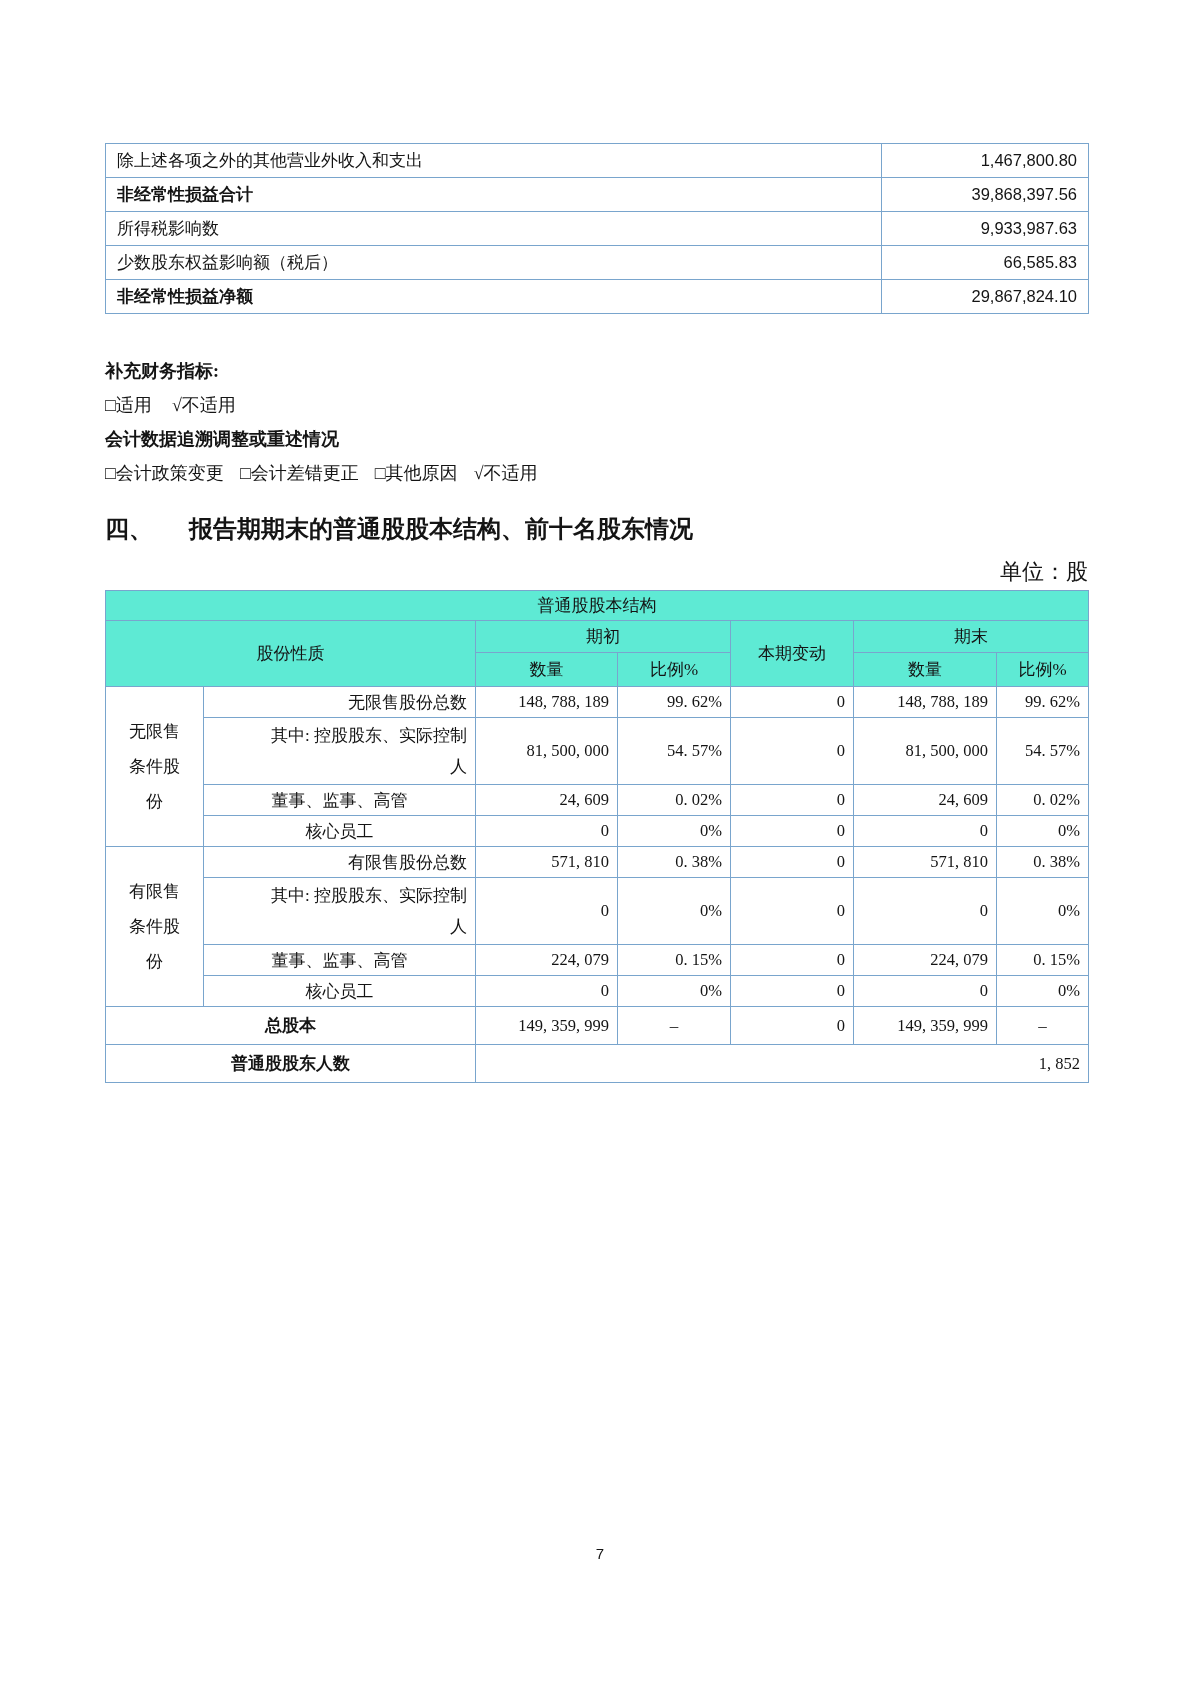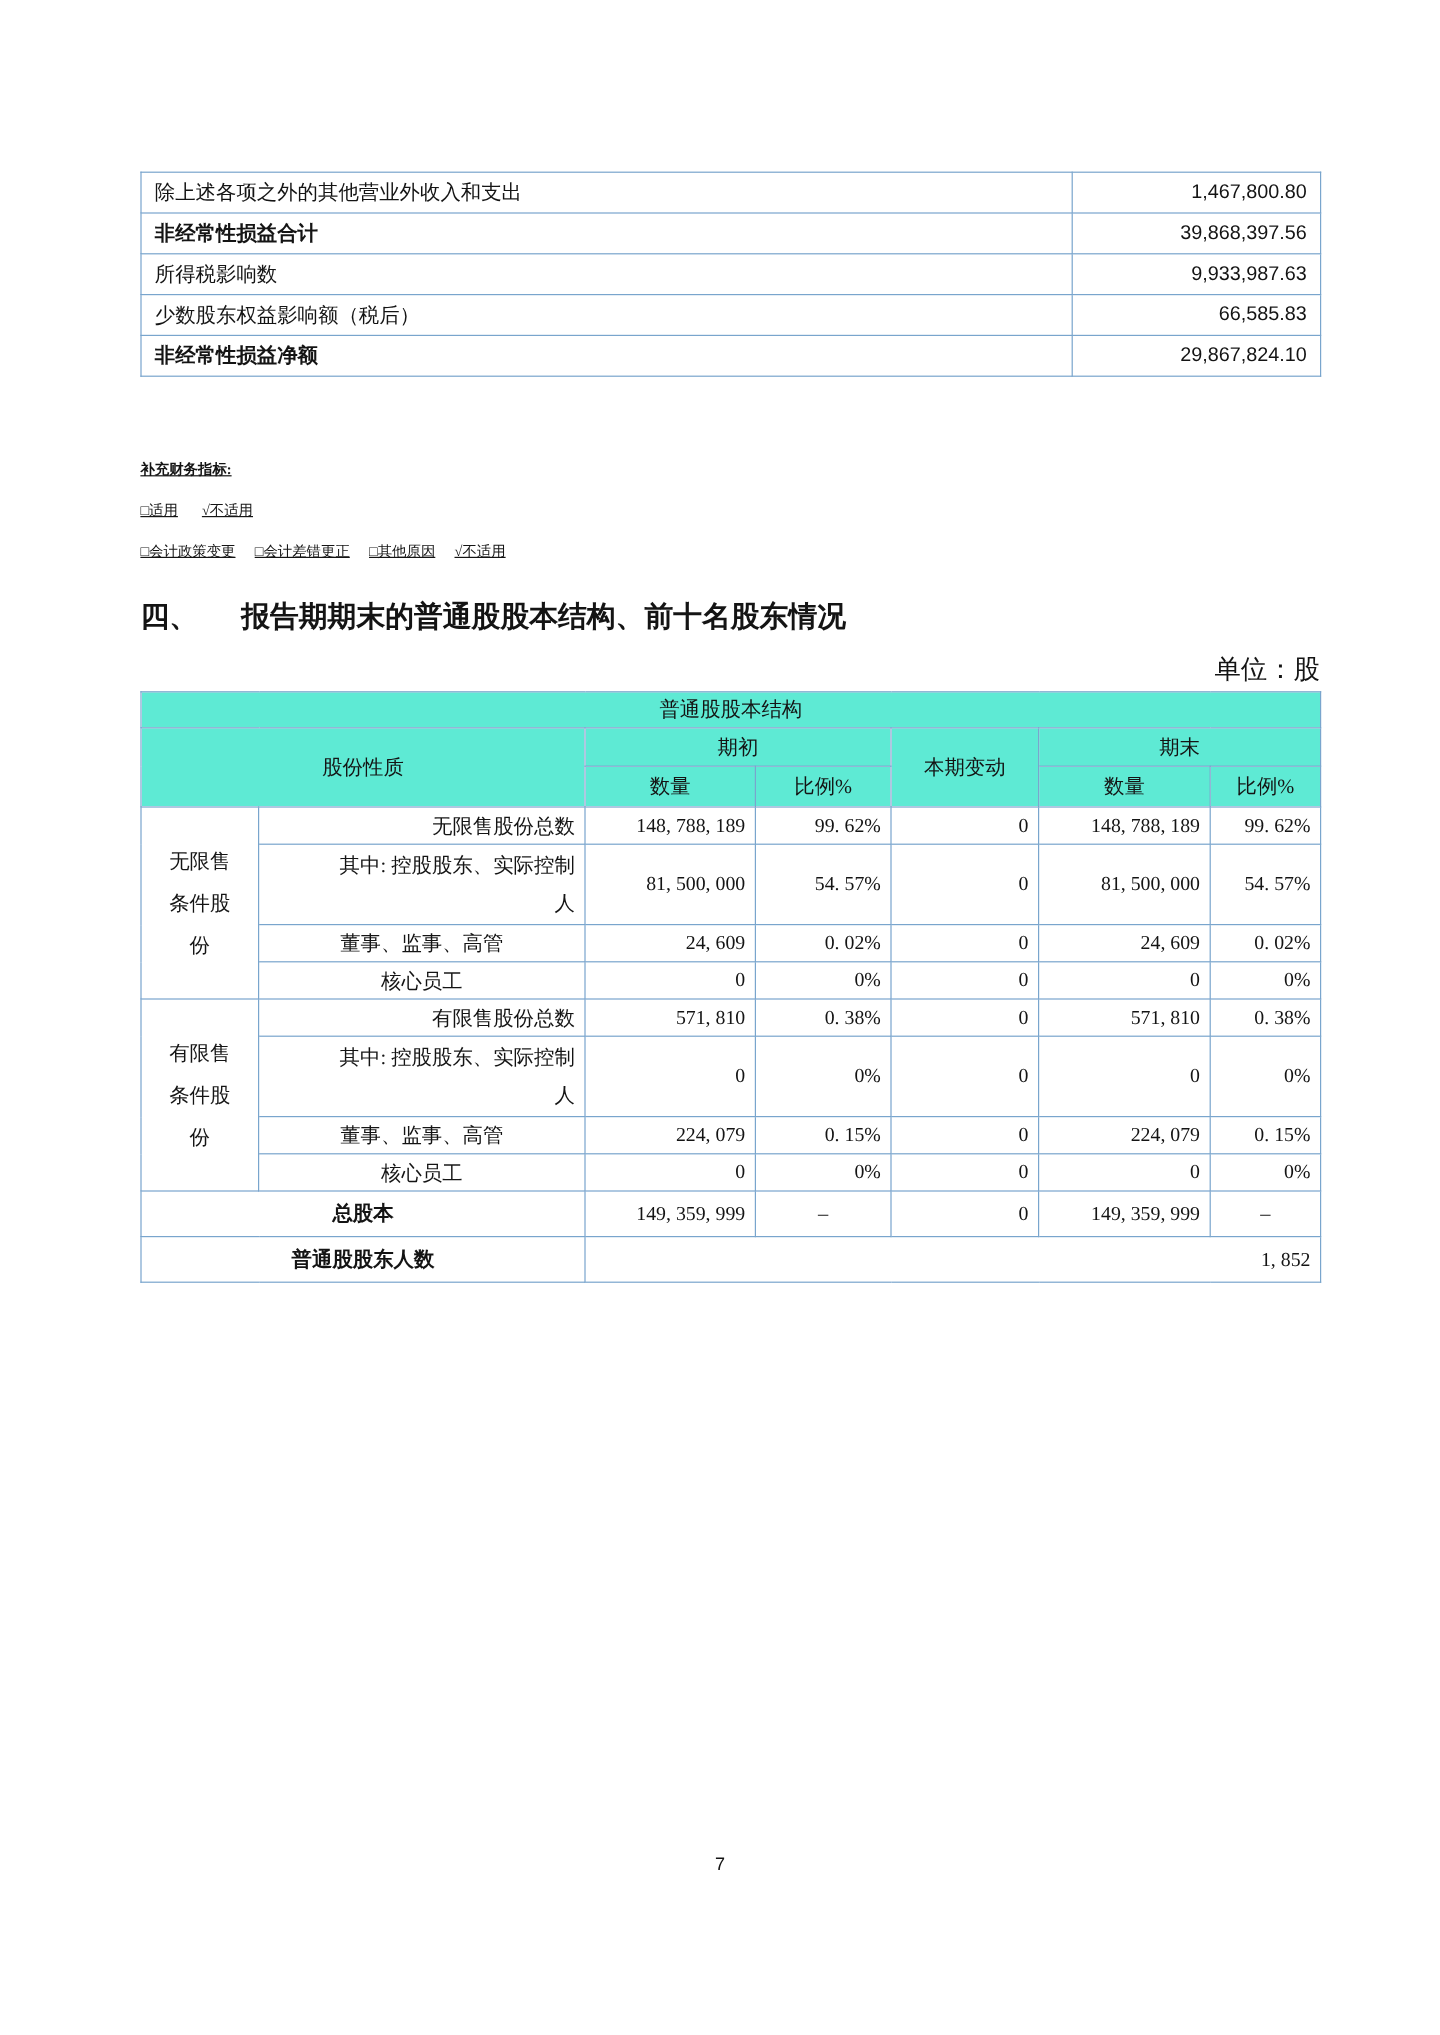--- a/index.html
+++ b/index.html
@@ -2,37 +2,37 @@
 <html><head>
 <meta charset="utf-8">
 <style>
   * { box-sizing: border-box; margin: 0; padding: 0; }
   html, body { background: #ffffff; }
   body {
     width: 1200px; height: 1696px; position: relative;
     font-family: "Liberation Serif", "DejaVu Serif", serif;
     color: #141414;
   }
-  .content { position: absolute; left: 117px; top: 143px; width: 983px; }
+  .content { position: absolute; left: 105px; top: 143px; width: 983px; }
 
   table { border-collapse: collapse; table-layout: fixed; width: 983px; }
   td { border: 1.5px solid #79a5cd; vertical-align: middle; overflow: hidden; }
 
   
   .t1 td { height: 34px; padding: 2px 11px; font-size: 17px; }
   .t1 .lbl { text-align: left; }
   .t1 .lbl-bold { text-align: left; font-weight: bold; }
   .t1 .num {
     text-align: right;
     font-family: "Liberation Sans", "DejaVu Sans", sans-serif;
     font-size: 16.5px;
   }
 
   
-  .supp { margin-top: 60px; font-size: 12px; text-decoration: underline; }
+  .supp { margin-top: 40px; font-size: 18px; }
   .supp p { line-height: 34px; }
   .supp .bold { font-weight: bold; }
   .cbrow { display: flex; gap: 20px; line-height: 34px; }
   .cbrow2 { gap: 16px; }
 
   
   .sec-heading { margin-top: 24px; font-size: 24px; font-weight: bold; line-height: 30px; }
   .sec-heading .sec-num { display: inline-block; width: 84px; }
 
   
@@ -96,20 +96,21 @@
       </tr>
     </tbody>
   </table>
 
   <div class="supp">
     <p class="bold">补充财务指标:</p>
     <div class="cbrow">
       <span>□适用</span>
       <span>√不适用</span>
     </div>
+    <p class="bold">会计数据追溯调整或重述情况</p>
     <div class="cbrow cbrow2">
       <span>□会计政策变更</span>
       <span>□会计差错更正</span>
       <span>□其他原因</span>
       <span>√不适用</span>
     </div>
   </div>
 
   <div class="sec-heading">
     <span class="sec-num">四、</span><span>报告期期末的普通股股本结构、前十名股东情况</span>

